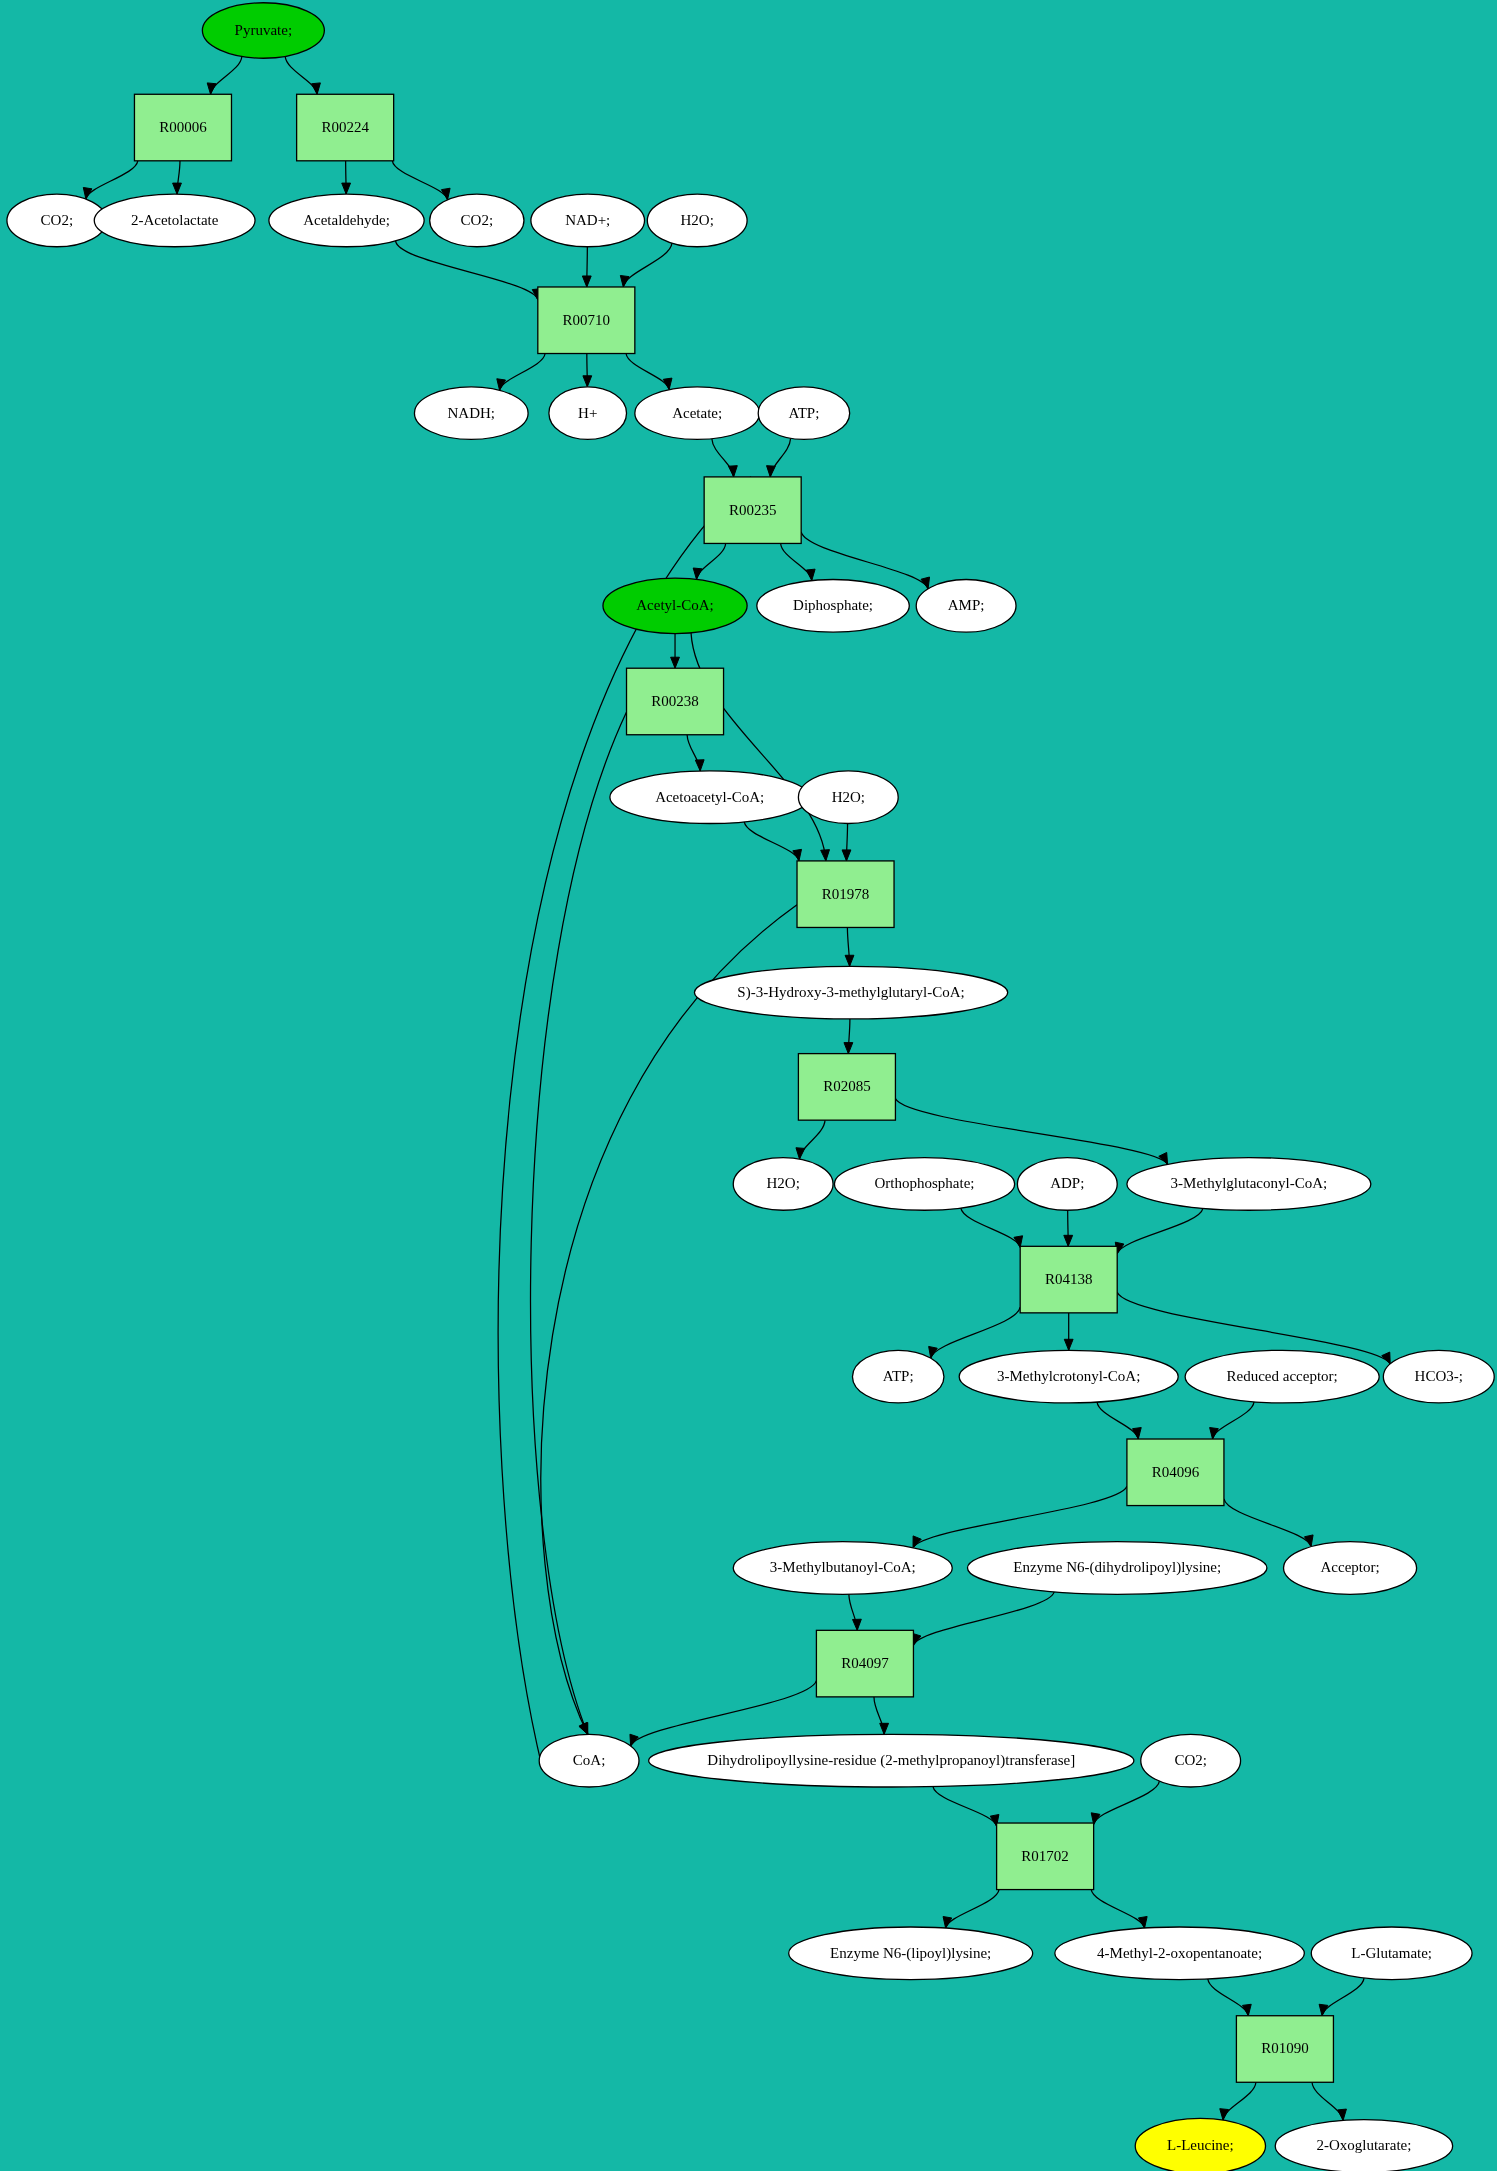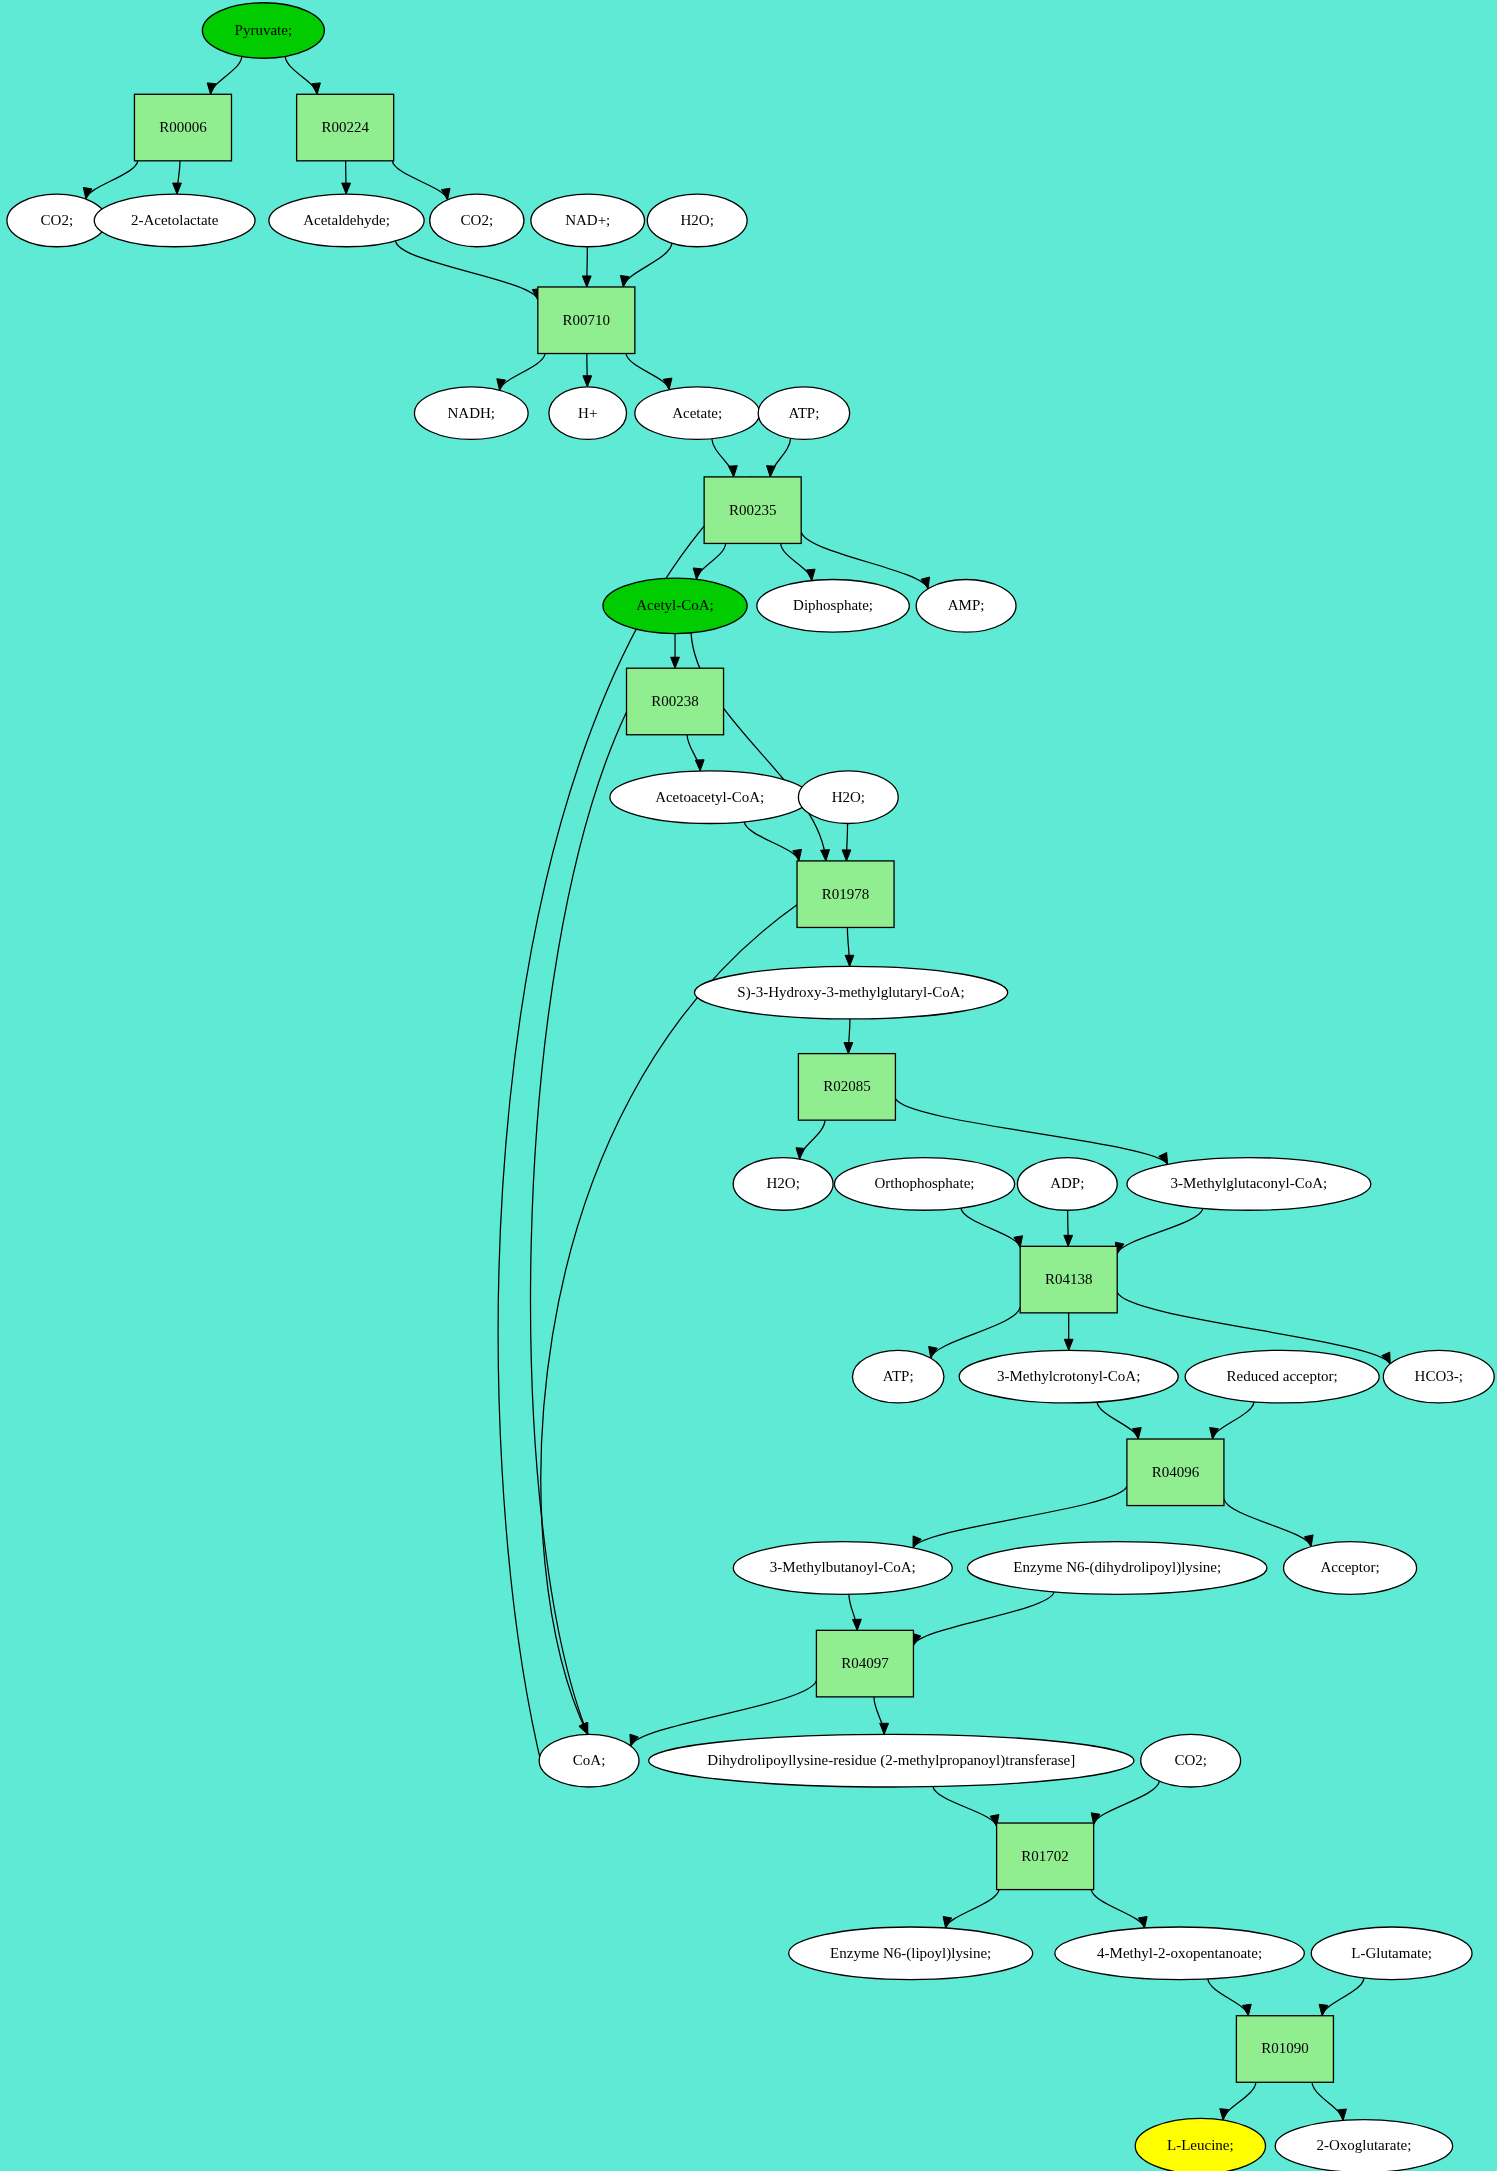--- a/index.html
+++ b/index.html
@@ -7,21 +7,21 @@
     padding: 0;
     background: #ffffff;
   }
   body {
     font-family: "Liberation Serif", "DejaVu Serif", serif;
   }
   #diagram-root {
     position: relative;
     width: 1497px;
     height: 2171px;
-    background: #5eead4;
+    background: #14b8a6;
     overflow: hidden;
   }
   svg#pathway {
     display: block;
     width: 1497px;
     height: 2171px;
   }
   .node-shape {
     stroke: #000000;
     stroke-width: 1.3px;

